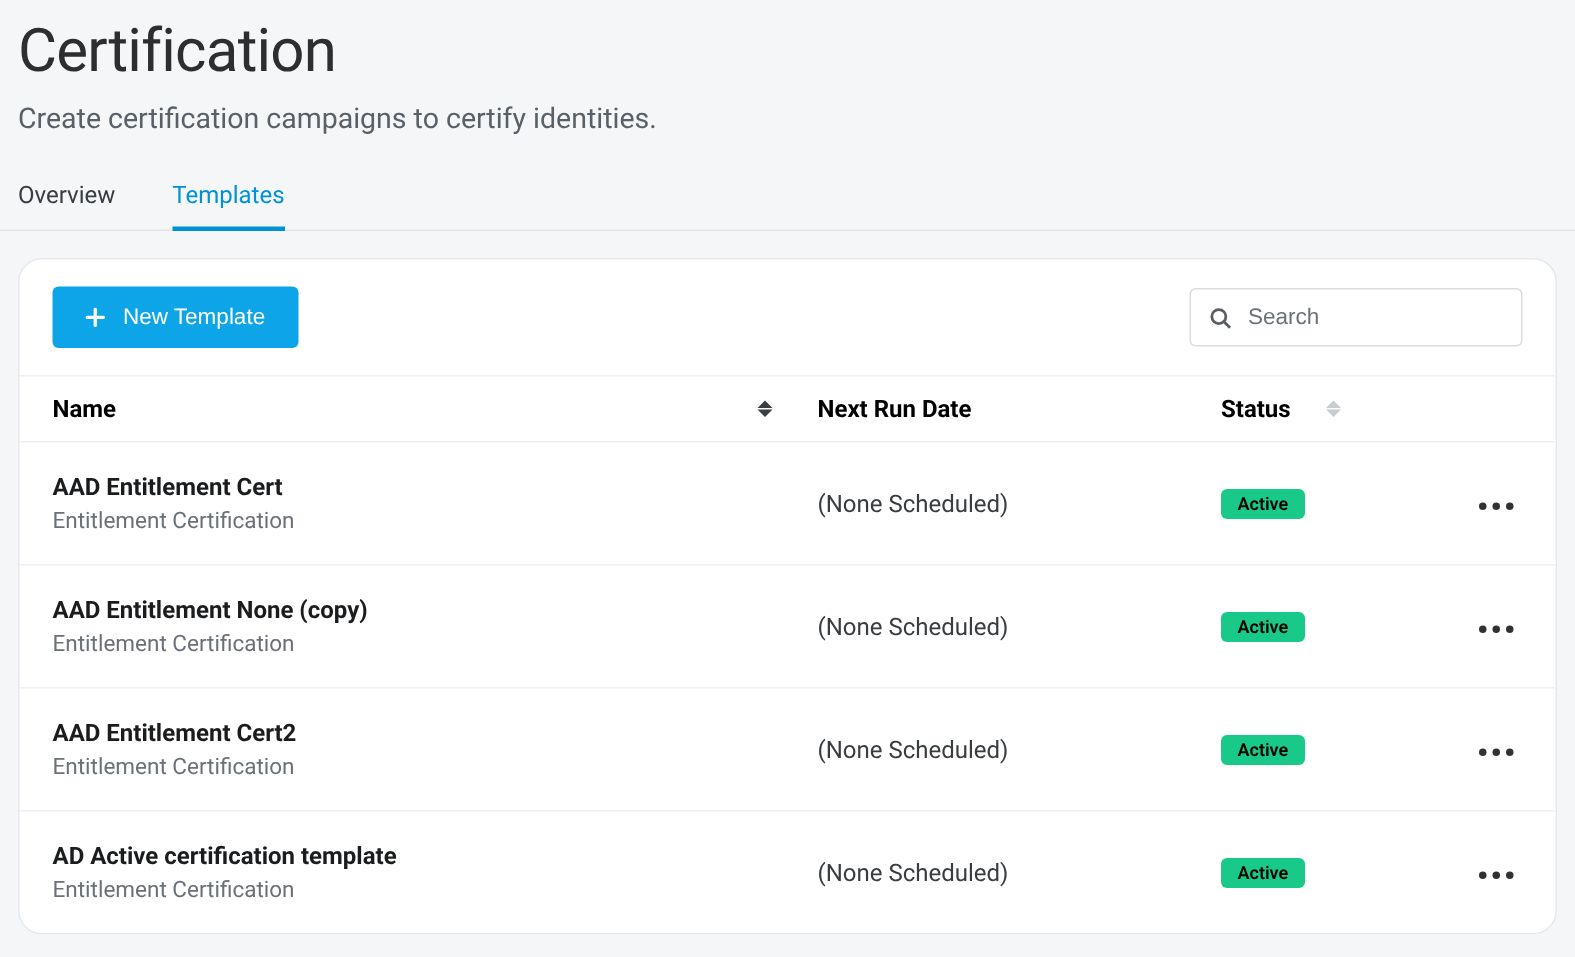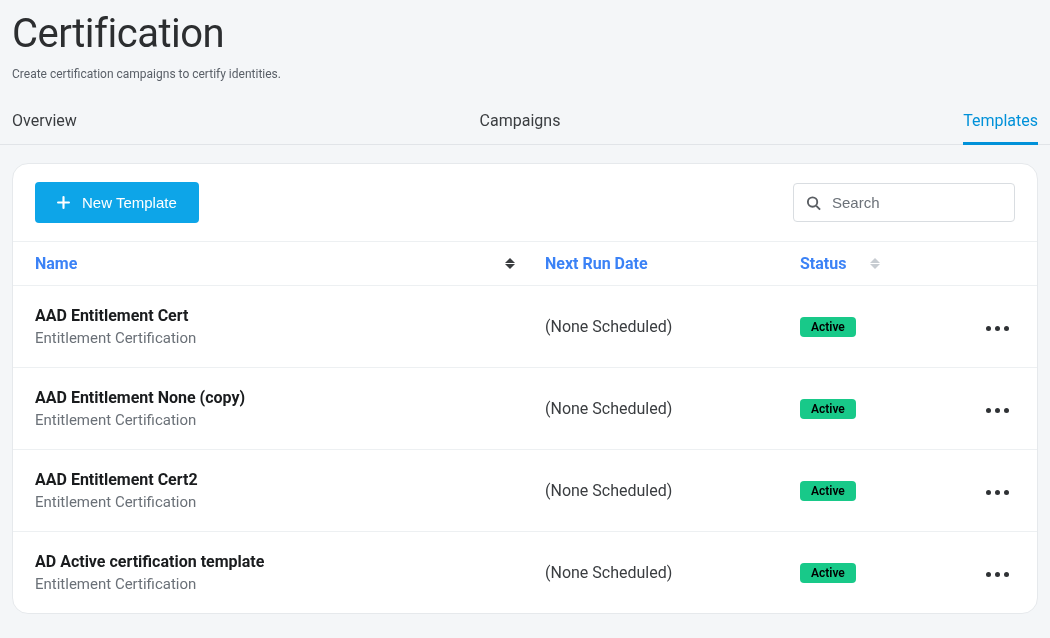--- a/index.html
+++ b/index.html
@@ -17,30 +17,29 @@
     .page-header {
       padding: 10px 12px 0 12px;
     }
     .page-title {
       font-size: 40px;
       font-weight: 400;
       color: #2c2e30;
       letter-spacing: -0.5px;
     }
     .page-subtitle {
-      font-size: 12px;
+      font-size: 19px;
       color: #5a6068;
       margin-top: 10px;
     }
     .tabs {
       display: flex;
       gap: 38px;
       padding: 30px 12px 0 12px;
       border-bottom: 1px solid #e1e4e8;
-      justify-content: space-between;
     }
     .tab {
       font-size: 16px;
       color: #3a3d40;
       padding-bottom: 12px;
       cursor: pointer;
       border-bottom: 3px solid transparent;
       margin-bottom: -1px;
     }
     .tab.active {
@@ -101,25 +100,25 @@
       height: 15px;
       color: #5a5e63;
     }
     .table-header {
       display: flex;
       padding: 12px 22px;
       border-top: 1px solid #edf0f2;
       border-bottom: 1px solid #edf0f2;
       font-size: 16px;
       font-weight: 700;
-      color: #3b82f6;
+      color: #000000;
     }
     .col-name { flex: 0 0 510px; display: flex; align-items: center; justify-content: space-between; padding-right: 30px;}
     .col-next { flex: 0 0 255px; }
-    .col-status { flex: 0 0 160px; display: flex; align-items: center; gap: 24px;}
+    .col-status { flex: 0 0 160px; display: flex; align-items: center; gap: 24px; margin-left: 14px;}
     .col-actions { flex: 1; text-align: right; }
     .sort-icon {
       width: 10px;
       height: 14px;
       display: inline-flex;
       flex-direction: column;
       justify-content: center;
       gap: 1px;
     }
     .sort-icon .tri {
@@ -180,21 +179,20 @@
 </head>
 <body>
 
 <div class="page-header">
   <h1 class="page-title">Certification</h1>
   <p class="page-subtitle">Create certification campaigns to certify identities.</p>
 </div>
 
 <div class="tabs">
   <div class="tab">Overview</div>
-  <div class="tab">Campaigns</div>
   <div class="tab active">Templates</div>
 </div>
 
 <div class="card">
   <div class="card-topbar">
     <button class="btn-primary">
       <svg viewBox="0 0 12 12" fill="none" stroke="currentColor" stroke-width="2" stroke-linecap="round">
         <line x1="6" y1="1" x2="6" y2="11"></line>
         <line x1="1" y1="6" x2="11" y2="6"></line>
       </svg>

